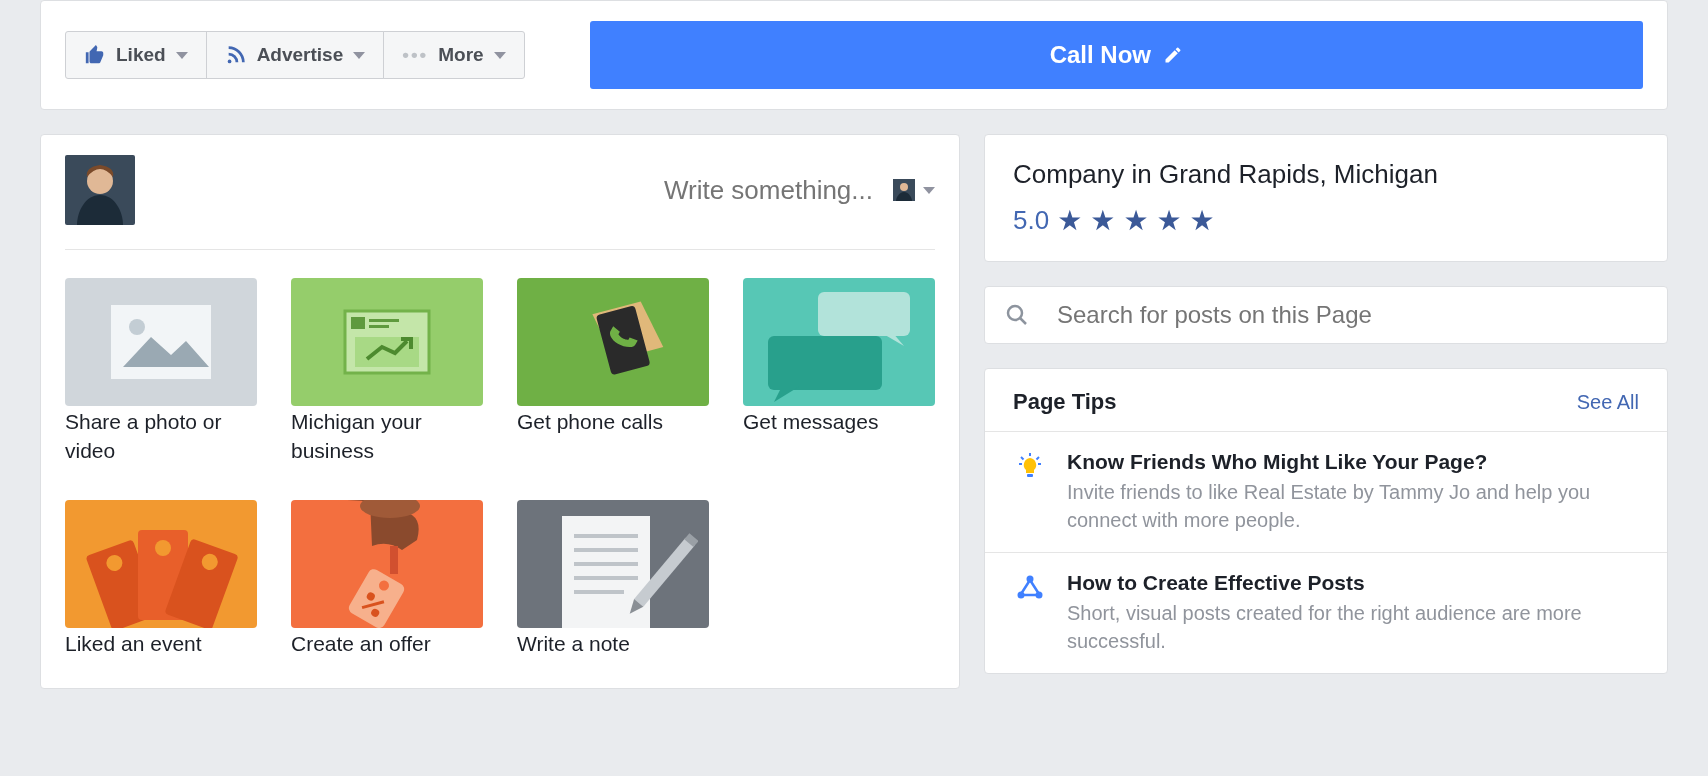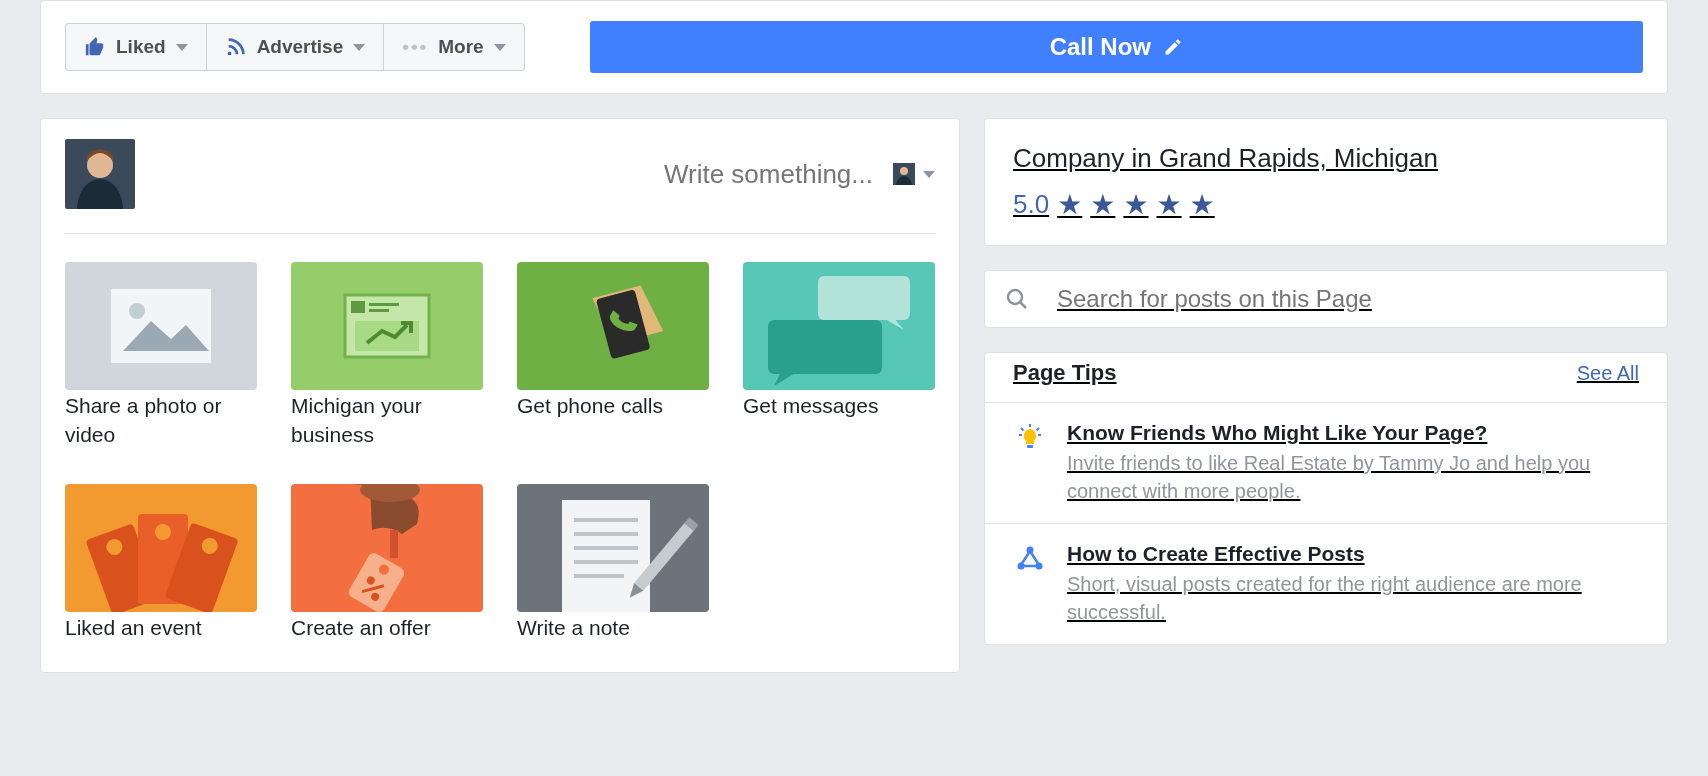--- a/index.html
+++ b/index.html
@@ -1,35 +1,35 @@
 <!DOCTYPE html>
 <html><head>
 <meta charset="utf-8">
 <style>
   * { box-sizing: border-box; margin: 0; padding: 0; font-family: Helvetica, Arial, sans-serif; }
   body { background: #e9ebee; padding: 0 40px 20px 40px; }
   .layout { display: flex; gap: 24px; align-items: flex-start; }
   .left-col { flex: 0 0 920px; }
-  .right-col { flex: 1; text-decoration: underline; }
+  .right-col { flex: 1; }
 
   .card { background: #fff; border: 1px solid #dddfe2; border-radius: 4px; }
 
   
   .top-card { display: flex; align-items: center; justify-content: space-between; padding: 20px 24px 20px 24px; margin-bottom: 24px; gap: 25px; }
   .btn-group { display: flex; }
   .btn { display: inline-flex; align-items: center; gap: 10px; height: 48px; padding: 0 18px; background: #f5f6f7; border: 1px solid #ced0d4; font-size: 19px; font-weight: 600; color: #4b4f56; cursor: pointer; }
   .btn + .btn { margin-left: -1px; }
   .btn:first-child { border-radius: 3px 0 0 3px; }
   .btn:last-child { border-radius: 0 3px 3px 0; }
   .caret { width: 0; height: 0; border-left: 6px solid transparent; border-right: 6px solid transparent; border-top: 7px solid #9093a0; }
   .ico-like { color:#4267b2; }
   .ico-rss { color:#4267b2; }
   .ico-more { color:#bec2c7; letter-spacing:2px; font-weight:900; }
 
-  .cta-btn { flex: 1; margin-left: 40px; height: 52px; border: none; border-radius: 3px; background: #4080ff; color: #fff; font-size: 24px; font-weight: 700; display:flex; align-items:center; justify-content:center; gap:12px; cursor:pointer; }
+  .cta-btn { flex: 1; margin-left: 40px; height: 68px; border: none; border-radius: 3px; background: #4080ff; color: #fff; font-size: 24px; font-weight: 700; display:flex; align-items:center; justify-content:center; gap:12px; cursor:pointer; }
   .cta-btn svg { fill:#fff; }
 
   
   .composer-card { padding: 20px 24px; }
   .composer-row { display:flex; align-items:center; gap:20px; padding-bottom: 24px; border-bottom: 1px solid #e5e5e5; }
   .avatar { width:70px; height:70px; border-radius:2px; flex:none; }
   .composer-input { flex:1; border:none; outline:none; font-size:26px; color:#90949c; background:transparent;text-align:right; }
   .composer-tail { display:flex; align-items:center; gap:8px; }
   .small-avatar { width:22px; height:22px; }
 
@@ -43,21 +43,21 @@
   .biz-title { font-size:26px; color:#1d2129; margin-bottom: 14px; }
   .rating-row { display:flex; align-items:center; gap:8px; color:#3b5998; }
   .rating-val { font-size:26px; font-weight:400; color:#4267b2;}
   .star { color:#3b5998; font-size:28px; }
 
   .search-card { padding: 14px 20px; display:flex; align-items:center; gap:28px; margin-bottom: 24px; }
   .search-icon { color:#8d949e; }
   .search-input { flex:1; border:none; outline:none; font-size:24px; color:#8d949e; background:transparent; }
 
   .tips-card { }
-  .tips-header { display:flex; align-items:center; justify-content:space-between; padding: 7px 28px 16px; gap: 20px; }
+  .tips-header { display:flex; align-items:center; justify-content:space-between; padding: 20px 28px 16px; gap: 20px; }
   .tips-title { font-size:22px; font-weight:700; color:#1d2129; }
   .see-all { color:#4267b2; font-size:20px; cursor:pointer; }
   .tip { display:flex; gap:20px; padding: 18px 28px; border-top: 1px solid #e5e5e5; }
   .tip-icon { width:34px; flex:none; display:flex; justify-content:center; padding-top:2px;}
   .tip-title { font-size:21px; font-weight:600; color:#1d2129; margin-bottom:4px; }
   .tip-desc { font-size:20px; color:#90949c; line-height:1.4; }
 
   
   .bg-grey { background:#d0d6db; }
   .bg-green1 { background:#95cd6b; }

